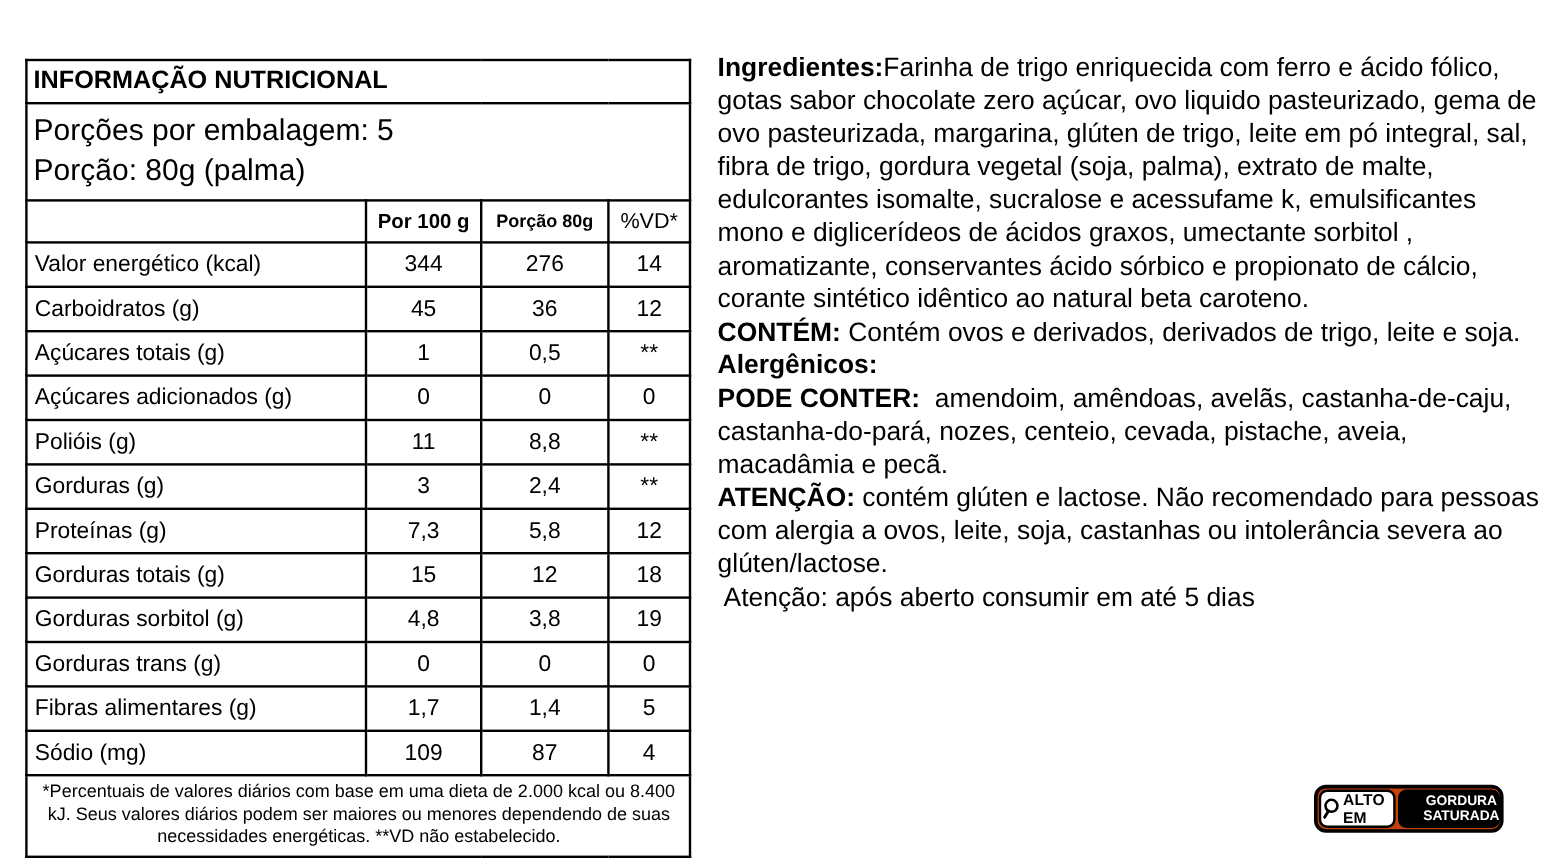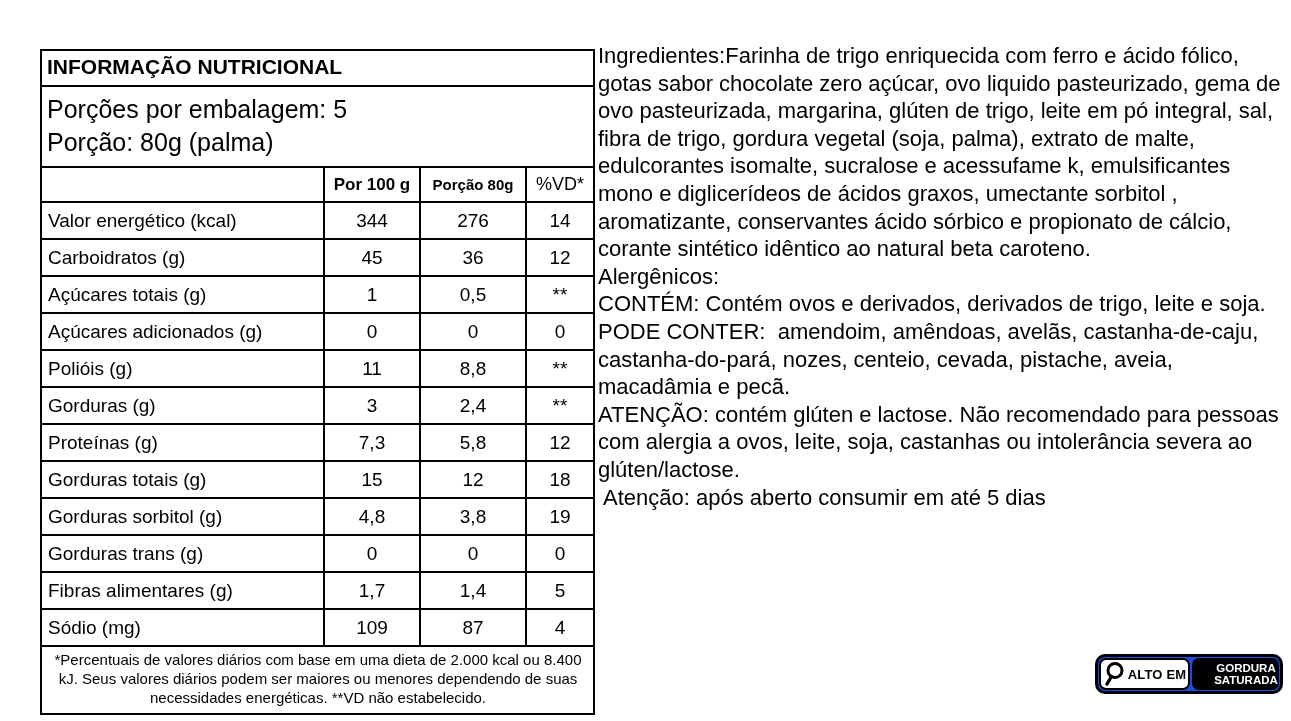--- a/index.html
+++ b/index.html
@@ -19,21 +19,21 @@
     top: 12px; left: 0; right: 0;
     text-align: center;
     font-size: 26px;
     font-weight: bold;
     letter-spacing: 0.2px;
   }
 
   
   .nt-wrap {
     position: absolute;
-    left: 40px; top: 49px;
+    left: 21px; top: 49px;
     width: 477px;
   }
   table.nt {
     border-collapse: collapse;
     table-layout: fixed;
     width: 553px;
   }
   table.nt td, table.nt th {
     border: 2px solid #000;
     padding: 0;
@@ -76,31 +76,31 @@
   
   .info-block {
     position: absolute;
     left: 598px; top: 42px;
     width: 692px;
     font-size: 22px;
     line-height: 27.6px;
     text-align: left;
   }
   .info-block p { margin: 0; }
-  .b { font-weight: normal; }
+  .b { font-weight: bold; }
   .after-open { padding-left: 5px; }
 
   
   .badge {
     position: absolute;
     left: 1095px; top: 654px;
-    width: 188px; height: 40px;
+    width: 158px; height: 40px;
     border: 3px solid #000;
     border-radius: 10px;
-    background: #1d4ed8;
+    background: #c2410c;
     box-sizing: border-box;
     display: flex;
     align-items: stretch;
     padding: 1px;
   }
   .badge-left {
     flex: 1;
     border: 2px solid #000;
     border-radius: 7px;
     display: flex;
@@ -239,22 +239,22 @@
 
         <tr>
           <td colspan="4" class="nt-footnote">*Percentuais de valores diários com base em uma dieta de 2.000 kcal ou 8.400 kJ. Seus valores diários podem ser maiores ou menores dependendo de suas necessidades energéticas. **VD não estabelecido.</td>
         </tr>
       </tbody>
     </table>
   </div>
 
   <div class="info-block">
     <p><span class="b">Ingredientes:</span><span>Farinha de trigo enriquecida com ferro e ácido fólico, gotas sabor chocolate zero açúcar, ovo liquido pasteurizado, gema de ovo pasteurizada, margarina, glúten de trigo, leite em pó integral, sal, fibra de trigo, gordura vegetal (soja, palma), extrato de malte, edulcorantes isomalte, sucralose e acessufame k, emulsificantes mono e diglicerídeos de ácidos graxos, umectante sorbitol , aromatizante, conservantes ácido sórbico e propionato de cálcio, corante sintético idêntico ao natural beta caroteno.</span></p>
+    <p><span class="b">CONTÉM:</span> <span>Contém ovos e derivados, derivados de trigo, leite e soja.</span></p>
     <p><span class="b">Alergênicos:</span></p>
-    <p><span class="b">CONTÉM:</span> <span>Contém ovos e derivados, derivados de trigo, leite e soja.</span></p>
     <p><span class="b">PODE CONTER:</span>&nbsp; <span>amendoim, amêndoas, avelãs, castanha-de-caju, castanha-do-pará, nozes, centeio, cevada, pistache, aveia, macadâmia e pecã.</span></p>
     <p><span class="b">ATENÇÃO:</span> <span>contém glúten e lactose. Não recomendado para pessoas com alergia a ovos, leite, soja, castanhas ou intolerância severa ao glúten/lactose.</span></p>
     <p class="after-open">Atenção: após aberto consumir em até 5 dias</p>
   </div>
 
   <div class="badge">
     <div class="badge-left">
       <svg class="lens-svg" width="24" height="26" viewBox="0 0 24 26" aria-hidden="true">
         <circle cx="12" cy="9.5" r="7" fill="none" stroke="#000" stroke-width="3"></circle>
         <line x1="8.5" y1="15.5" x2="4" y2="23" stroke="#000" stroke-width="3.4" stroke-linecap="round"></line>

